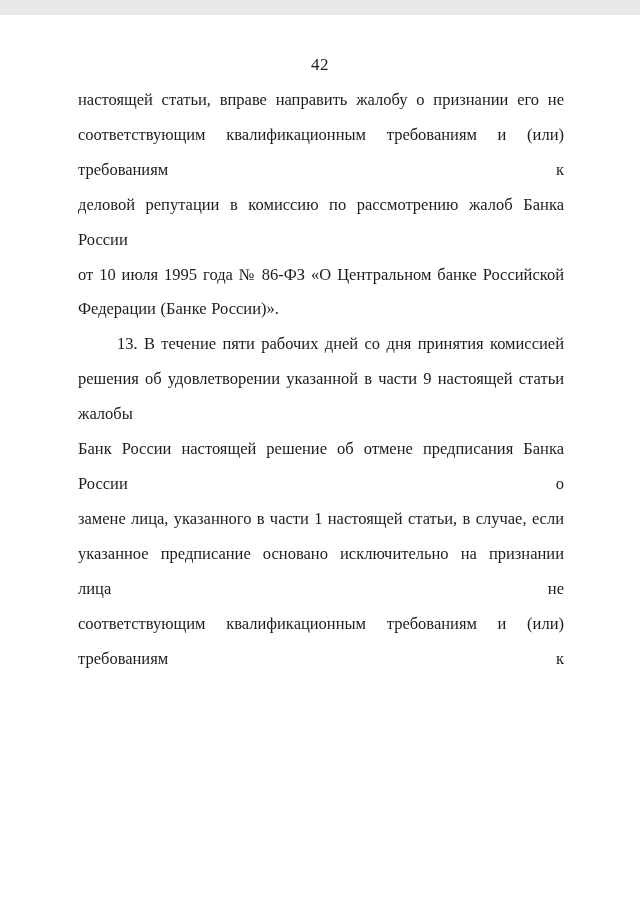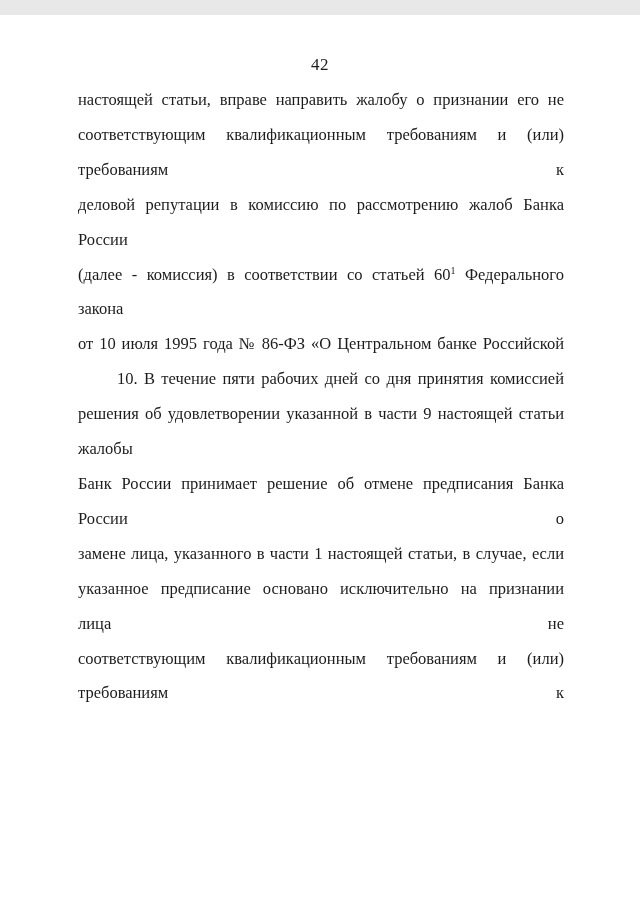--- a/index.html
+++ b/index.html
@@ -58,25 +58,25 @@
 </head>
 <body>
 
 <div class="page" style="background: rgb(255, 255, 255); color: rgb(28, 28, 28);">
   <div class="page-number">42</div>
   <div class="doc-body" id="doc-body">
       <div>
         <div class="text-line just"><span>настоящей статьи, вправе направить жалобу о признании его не</span></div>
         <div class="text-line just"><span>соответствующим квалификационным требованиям и (или) требованиям к</span></div>
         <div class="text-line just"><span>деловой репутации в комиссию по рассмотрению жалоб Банка России</span></div>
-        <div class="text-line just"><span>(далее - комиссия) в соответствии со статьей 60</span><sup>1</sup><span> Федерального закона</span></div>
         <div class="text-line just"><span>от 10 июля 1995 года № 86-ФЗ «О Центральном банке Российской</span></div>
+        <div class="text-line left"><span>Федерации (Банке России)».</span></div>
       </div>
       <div>
-        <div class="text-line just indent"><span>10. В течение пяти рабочих дней со дня принятия комиссией</span></div>
+        <div class="text-line just indent"><span>13. В течение пяти рабочих дней со дня принятия комиссией</span></div>
         <div class="text-line just"><span>решения об удовлетворении указанной в части 9 настоящей статьи жалобы</span></div>
-        <div class="text-line just"><span>Банк России принимает решение об отмене предписания Банка России о</span></div>
+        <div class="text-line just"><span>Банк России настоящей решение об отмене предписания Банка России о</span></div>
         <div class="text-line just"><span>замене лица, указанного в части 1 настоящей статьи, в случае, если</span></div>
         <div class="text-line just"><span>указанное предписание основано исключительно на признании лица не</span></div>
         <div class="text-line just"><span>соответствующим квалификационным требованиям и (или) требованиям к</span></div>
       </div>
     </div>
 </div>
 
 </body></html>

